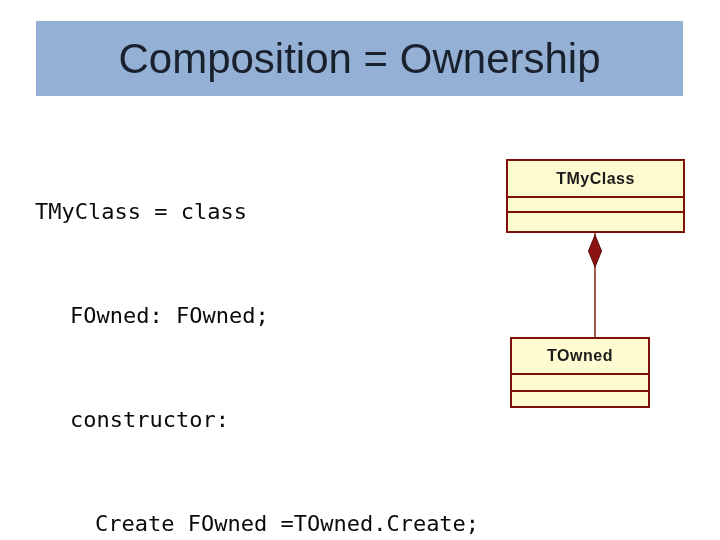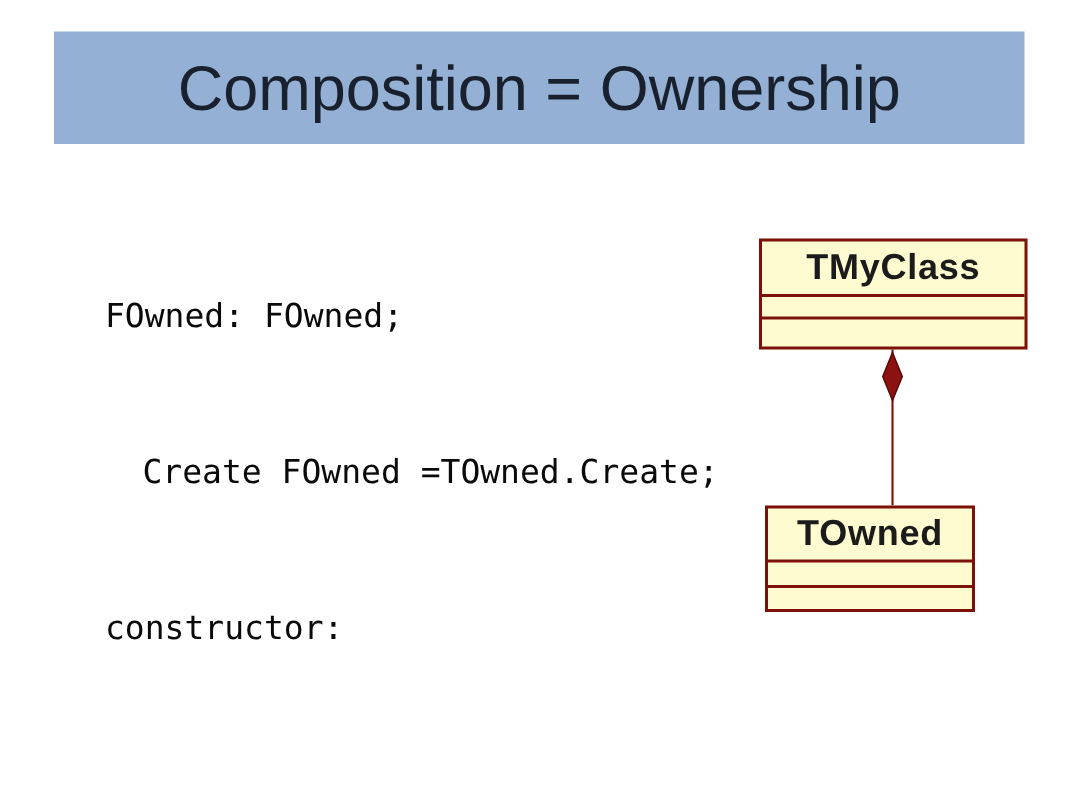--- a/index.html
+++ b/index.html
@@ -62,21 +62,21 @@
   }
   .box1 { left: 506px; top: 159px; width: 179px; height: 74px; }
   .box2 { left: 510px; top: 337px; width: 140px; height: 71px; }
   .uml-title {
     box-sizing: border-box;
     border-bottom: 2px solid #7b1109;
     display: flex;
     align-items: center;
     justify-content: center;
     font-weight: 700;
-    font-size: 24px;
+    font-size: 16px;
     letter-spacing: 0.5px;
     color: #1b1b1b;
   }
   .box1 .uml-title { height: 37px; }
   .box2 .uml-title { height: 36px; }
   .uml-row {
     box-sizing: border-box;
     border-bottom: 2px solid #7b1109;
   }
   .box1 .row1 { height: 15px; }
@@ -94,23 +94,24 @@
 </head>
 <body>
 
 <div class="slide">
 
   <header class="title-band">
     <h1>Composition = Ownership</h1>
   </header>
 
   <div class="code">
+    <div class="code-line lvl0">TMyClass = class</div>
     <div class="code-line lvl1">FOwned: FOwned;</div>
+    <div class="code-line lvl1">constructor:</div>
     <div class="code-line lvl2">Create FOwned =TOwned.Create;</div>
-    <div class="code-line lvl1">constructor:</div>
     
     
     
     
     
   </div>
 
   <div>
 
     <div class="uml-box box1">

